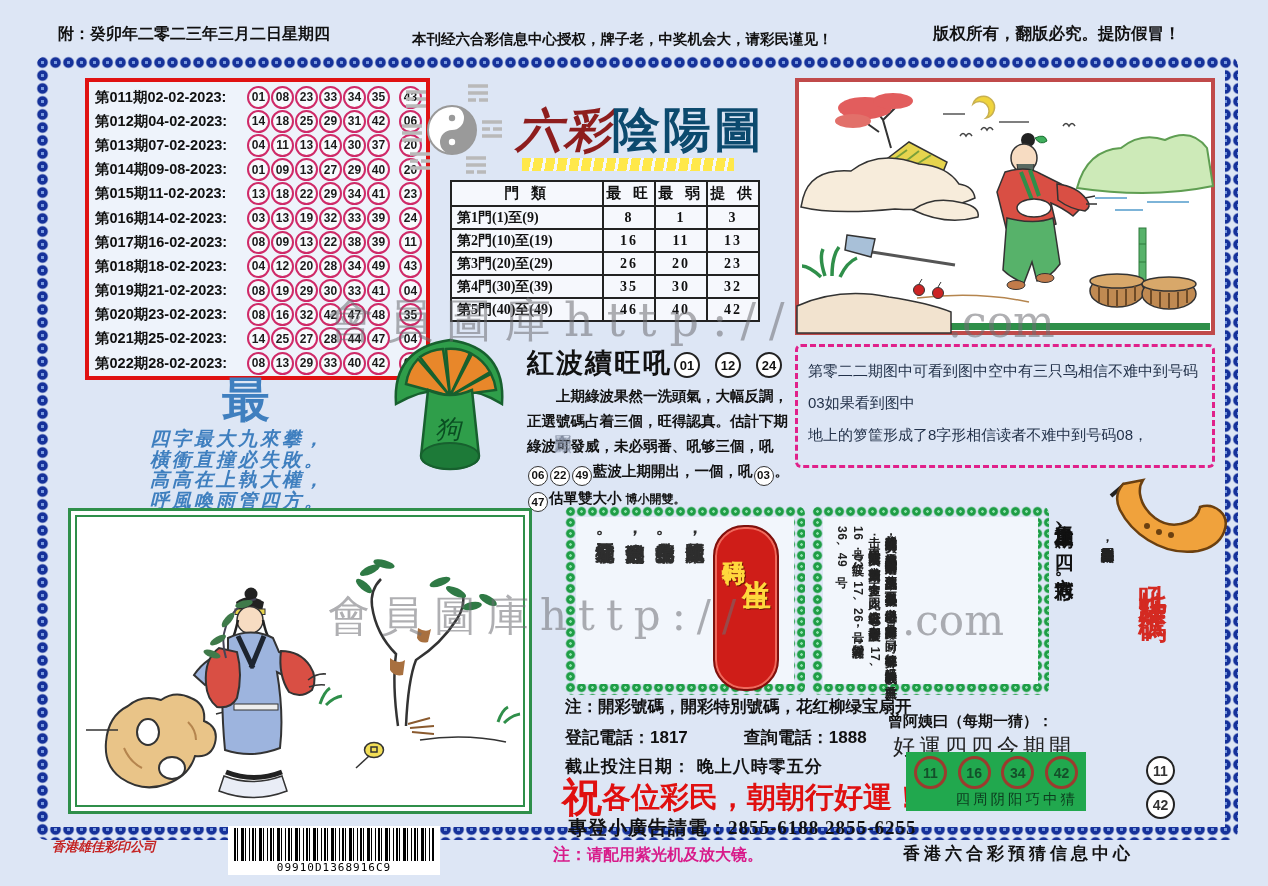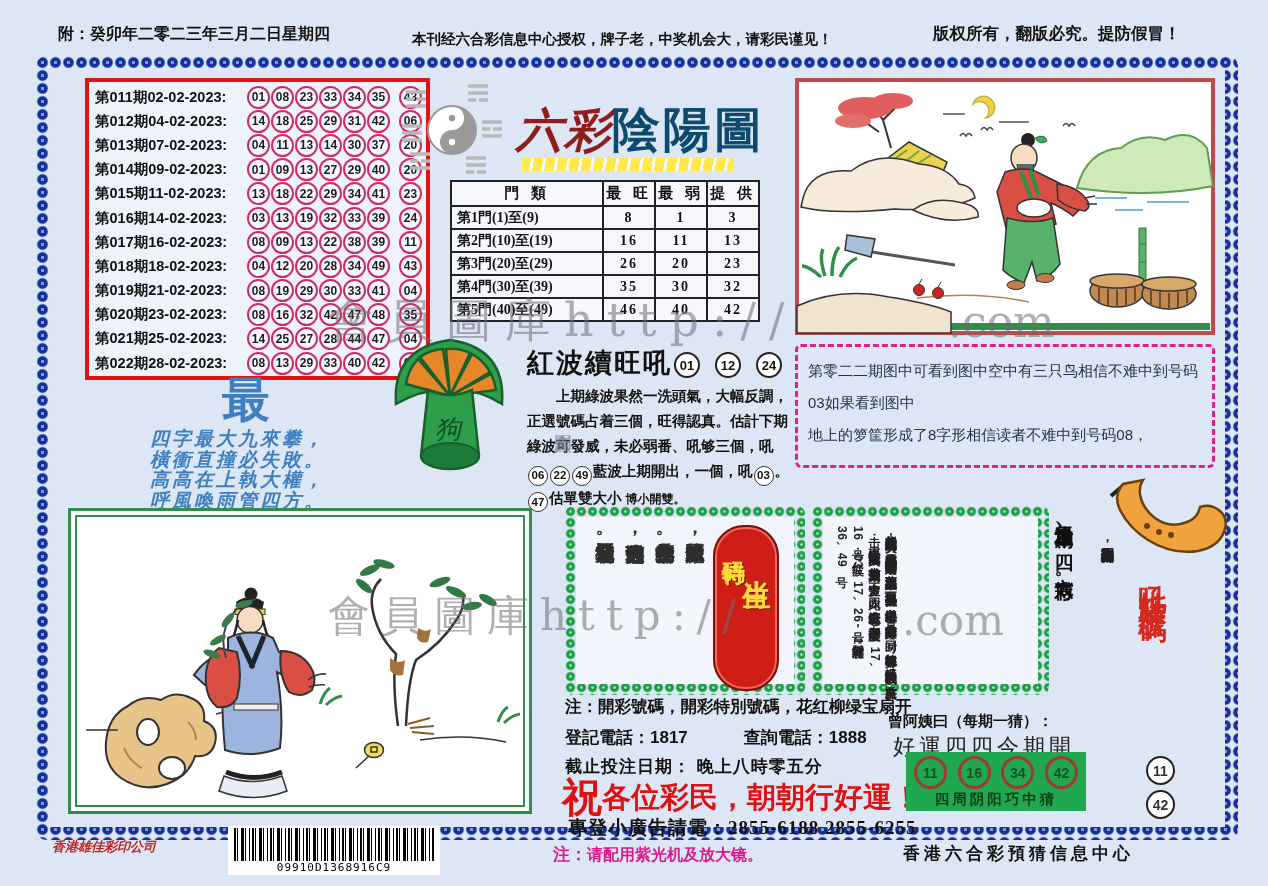--- a/index.html
+++ b/index.html
@@ -96,21 +96,21 @@
   .wish-rest{font-size:29px;}
   .adline{left:568px;top:815px;font-size:19px;font-weight:bold;font-family:"Liberation Serif",serif;letter-spacing:1px;}
   
   .aunt-title{left:888px;top:712px;font-size:15px;font-weight:bold;}
   .aunt-line{left:893px;top:732px;font-size:22px;font-weight:normal;letter-spacing:4px;color:#222;
              font-family:"Liberation Serif",serif;}
   .auntbox{left:906px;top:752px;width:180px;height:59px;background:#21a84e;box-sizing:border-box;padding:4px 8px 2px;}
   .auntnums{display:flex;justify-content:space-between;}
   .circ5{display:flex;align-items:center;justify-content:center;width:27px;height:27px;border:3px solid #9c3b2e;
          border-radius:50%;font-size:14px;font-weight:bold;color:#14502a;}
-  .acap{text-align:center;font-size:14.5px;font-weight:bold;color:#0d3d1f;letter-spacing:3px;margin-top:1px;
+  .acap{text-align:right;font-size:14.5px;font-weight:normal;color:#0d3d1f;letter-spacing:3px;margin-top:1px;
         font-family:"Liberation Serif",serif;}
   
   .company{left:52px;top:838px;font-size:13px;font-weight:bold;font-style:italic;color:#c42222;
            font-family:"DejaVu Serif",serif;}
   .barcode{left:228px;top:826px;width:200px;background:#fff;padding:2px 6px 1px;}
   .bars{height:33px;background:repeating-linear-gradient(90deg,#000 0 2px,#fff 2px 3px,#000 3px 4px,#fff 4px 7px,
         #000 7px 10px,#fff 10px 11px,#000 11px 12px,#fff 12px 15px,#000 15px 16px,#fff 16px 18px);}
   .btext{text-align:center;font-size:11px;font-family:"DejaVu Sans Mono",monospace;color:#000;letter-spacing:1px;}
   .fnote{left:553px;top:843px;font-size:16px;font-weight:bold;color:#d81b8a;font-family:"Liberation Serif",serif;}
   .fnote .fl{font-size:17px;}
@@ -165,21 +165,21 @@
           <span class="circ">04</span>
           <span class="circ">11</span>
           <span class="circ">13</span>
           <span class="circ">14</span>
           <span class="circ">30</span>
           <span class="circ">37</span>
         </span>
         <span class="circ special">20</span>
       </div>
       <div class="rrow">
-        <span class="rlabel">第014期09-02-2023:</span>
+        <span class="rlabel">第014期09-08-2023:</span>
         <span class="rnums">
           <span class="circ">01</span>
           <span class="circ">09</span>
           <span class="circ">13</span>
           <span class="circ">27</span>
           <span class="circ">29</span>
           <span class="circ">40</span>
         </span>
         <span class="circ special">20</span>
       </div>

